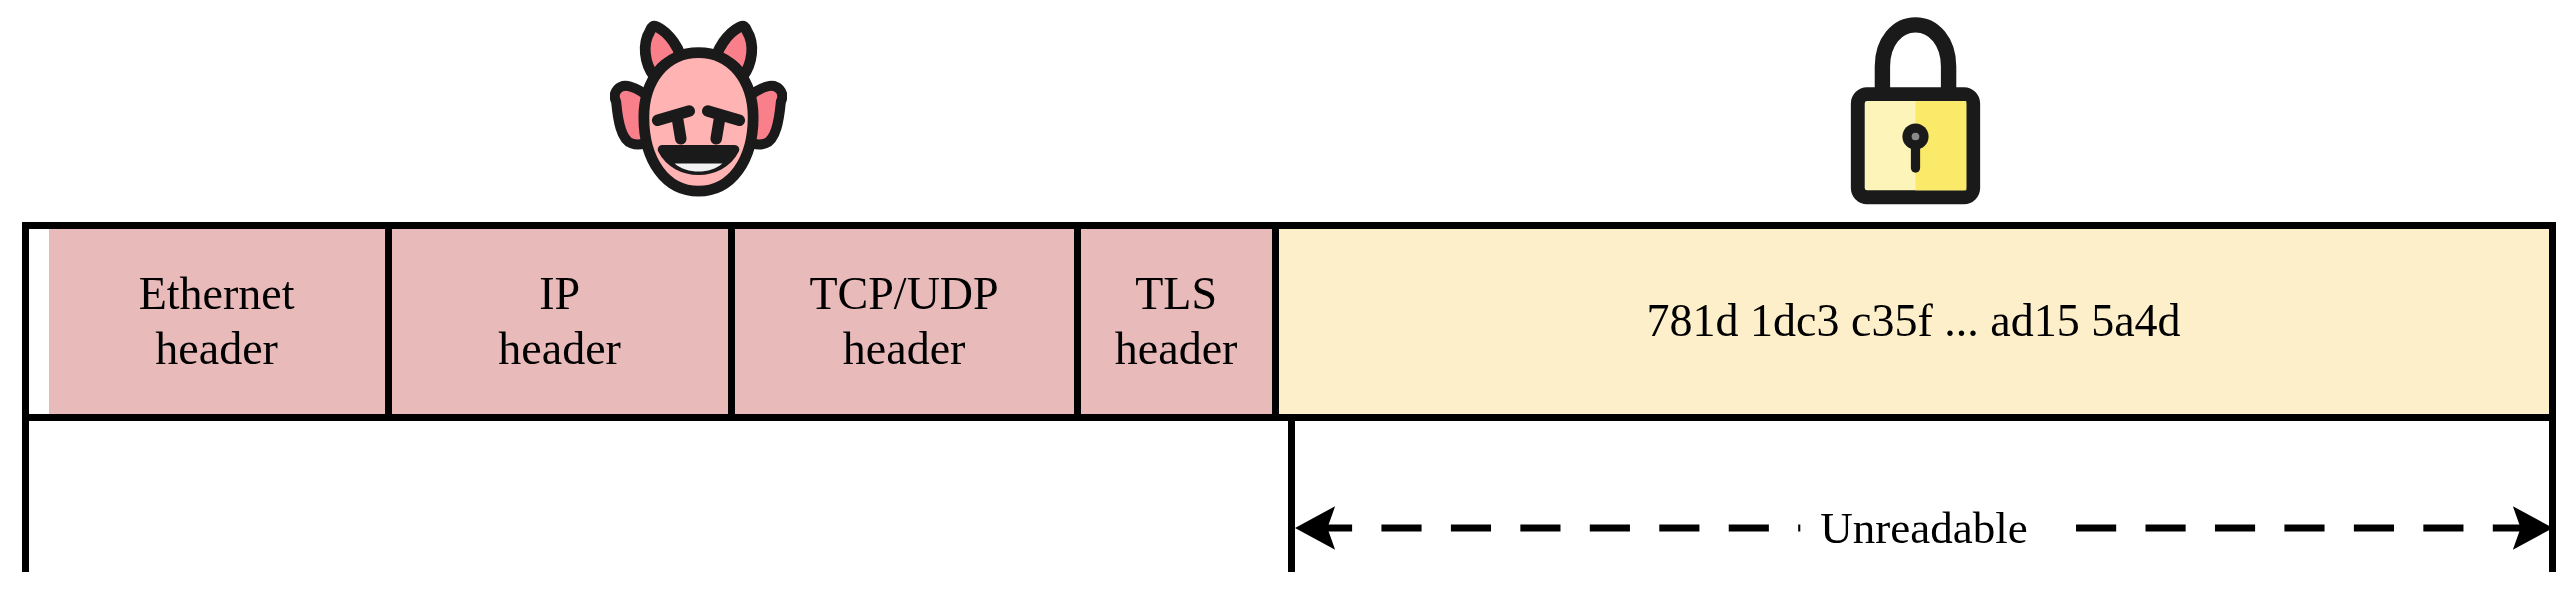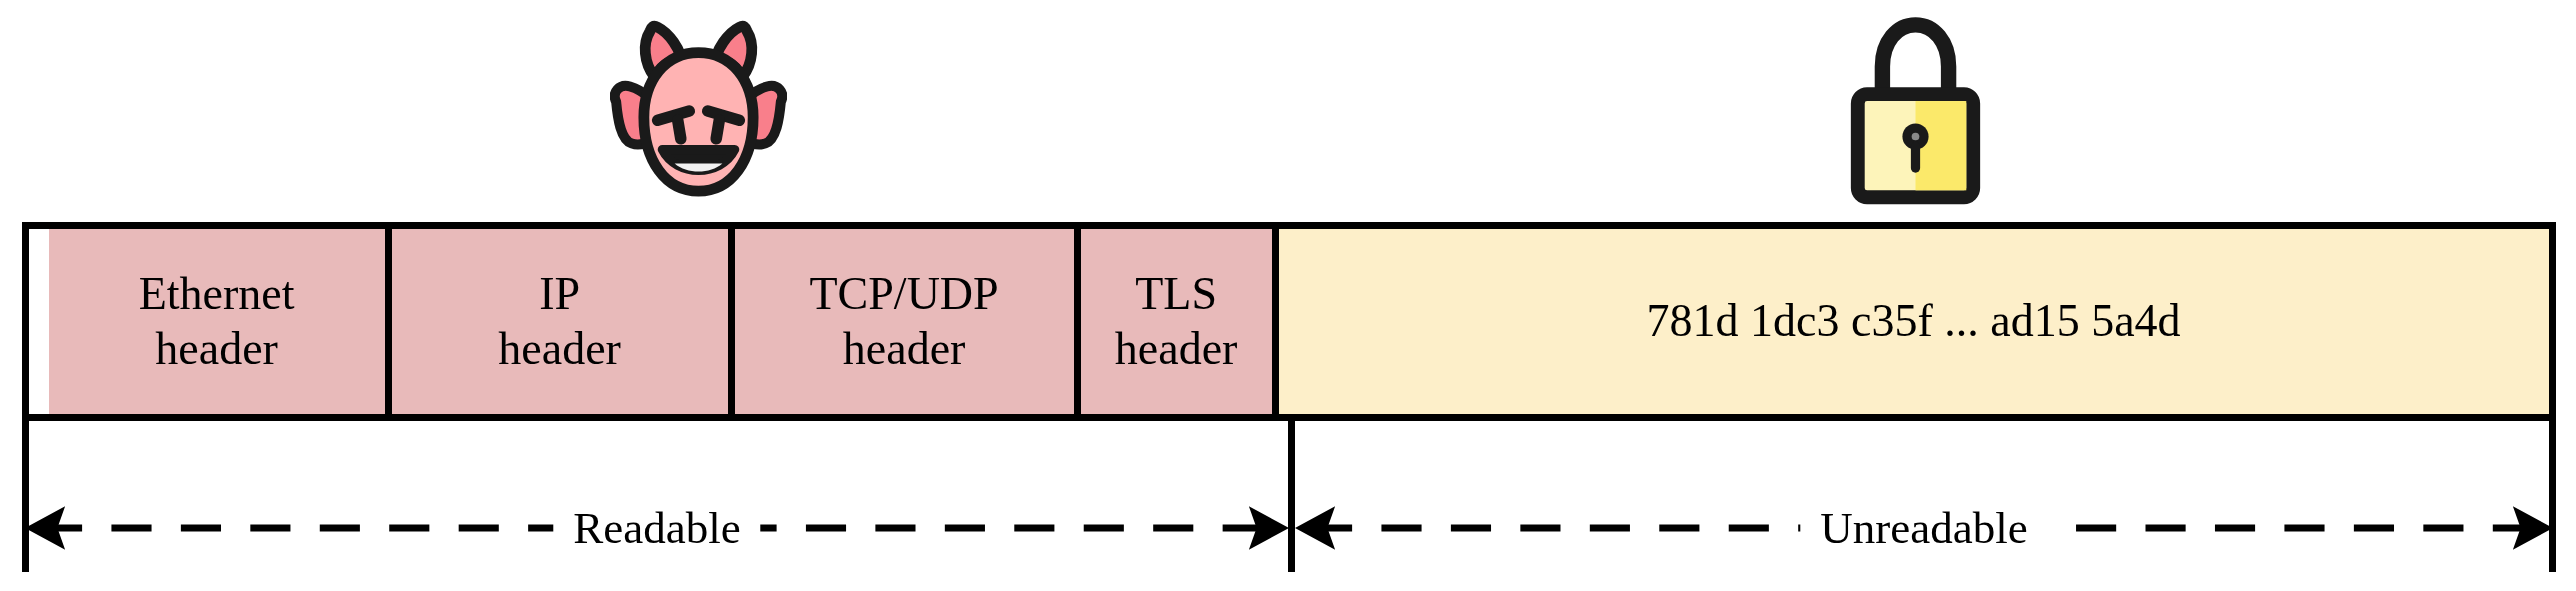--- a/index.html
+++ b/index.html
@@ -177,28 +177,20 @@
     <div class="field payload-cell" id="field-payload">
       <span class="label-text">781d 1dc3 c35f ... ad15 5a4d</span>
     </div>
 
   </div>
 
   <div class="ext-line" id="ext-left"></div>
   <div class="ext-line" id="ext-mid"></div>
   <div class="ext-line" id="ext-right"></div>
 
-  <div class="dim-row" id="dim-readable">
-    <svg class="dim-svg" viewBox="0 0 1638 72" preserveAspectRatio="none">
-      <line x1="22" y1="36" x2="1616" y2="36" stroke="#000000" stroke-width="9" stroke-dasharray="52 38" stroke-linecap="butt"></line>
-      <polygon points="0,36 52,8 42,36 52,64" fill="#000000"></polygon>
-      <polygon points="1638,36 1586,8 1596,36 1586,64" fill="#000000"></polygon>
-    </svg>
-    <span class="dim-label">Readable</span>
-  </div>
 
   <div class="dim-row" id="dim-unreadable">
     <svg class="dim-svg" viewBox="0 0 1630 72" preserveAspectRatio="none">
       <line x1="22" y1="36" x2="1608" y2="36" stroke="#000000" stroke-width="9" stroke-dasharray="52 38" stroke-linecap="butt"></line>
       <polygon points="0,36 52,8 42,36 52,64" fill="#000000"></polygon>
       <polygon points="1630,36 1578,8 1588,36 1578,64" fill="#000000"></polygon>
     </svg>
     <span class="dim-label">Unreadable</span>
   </div>
 

